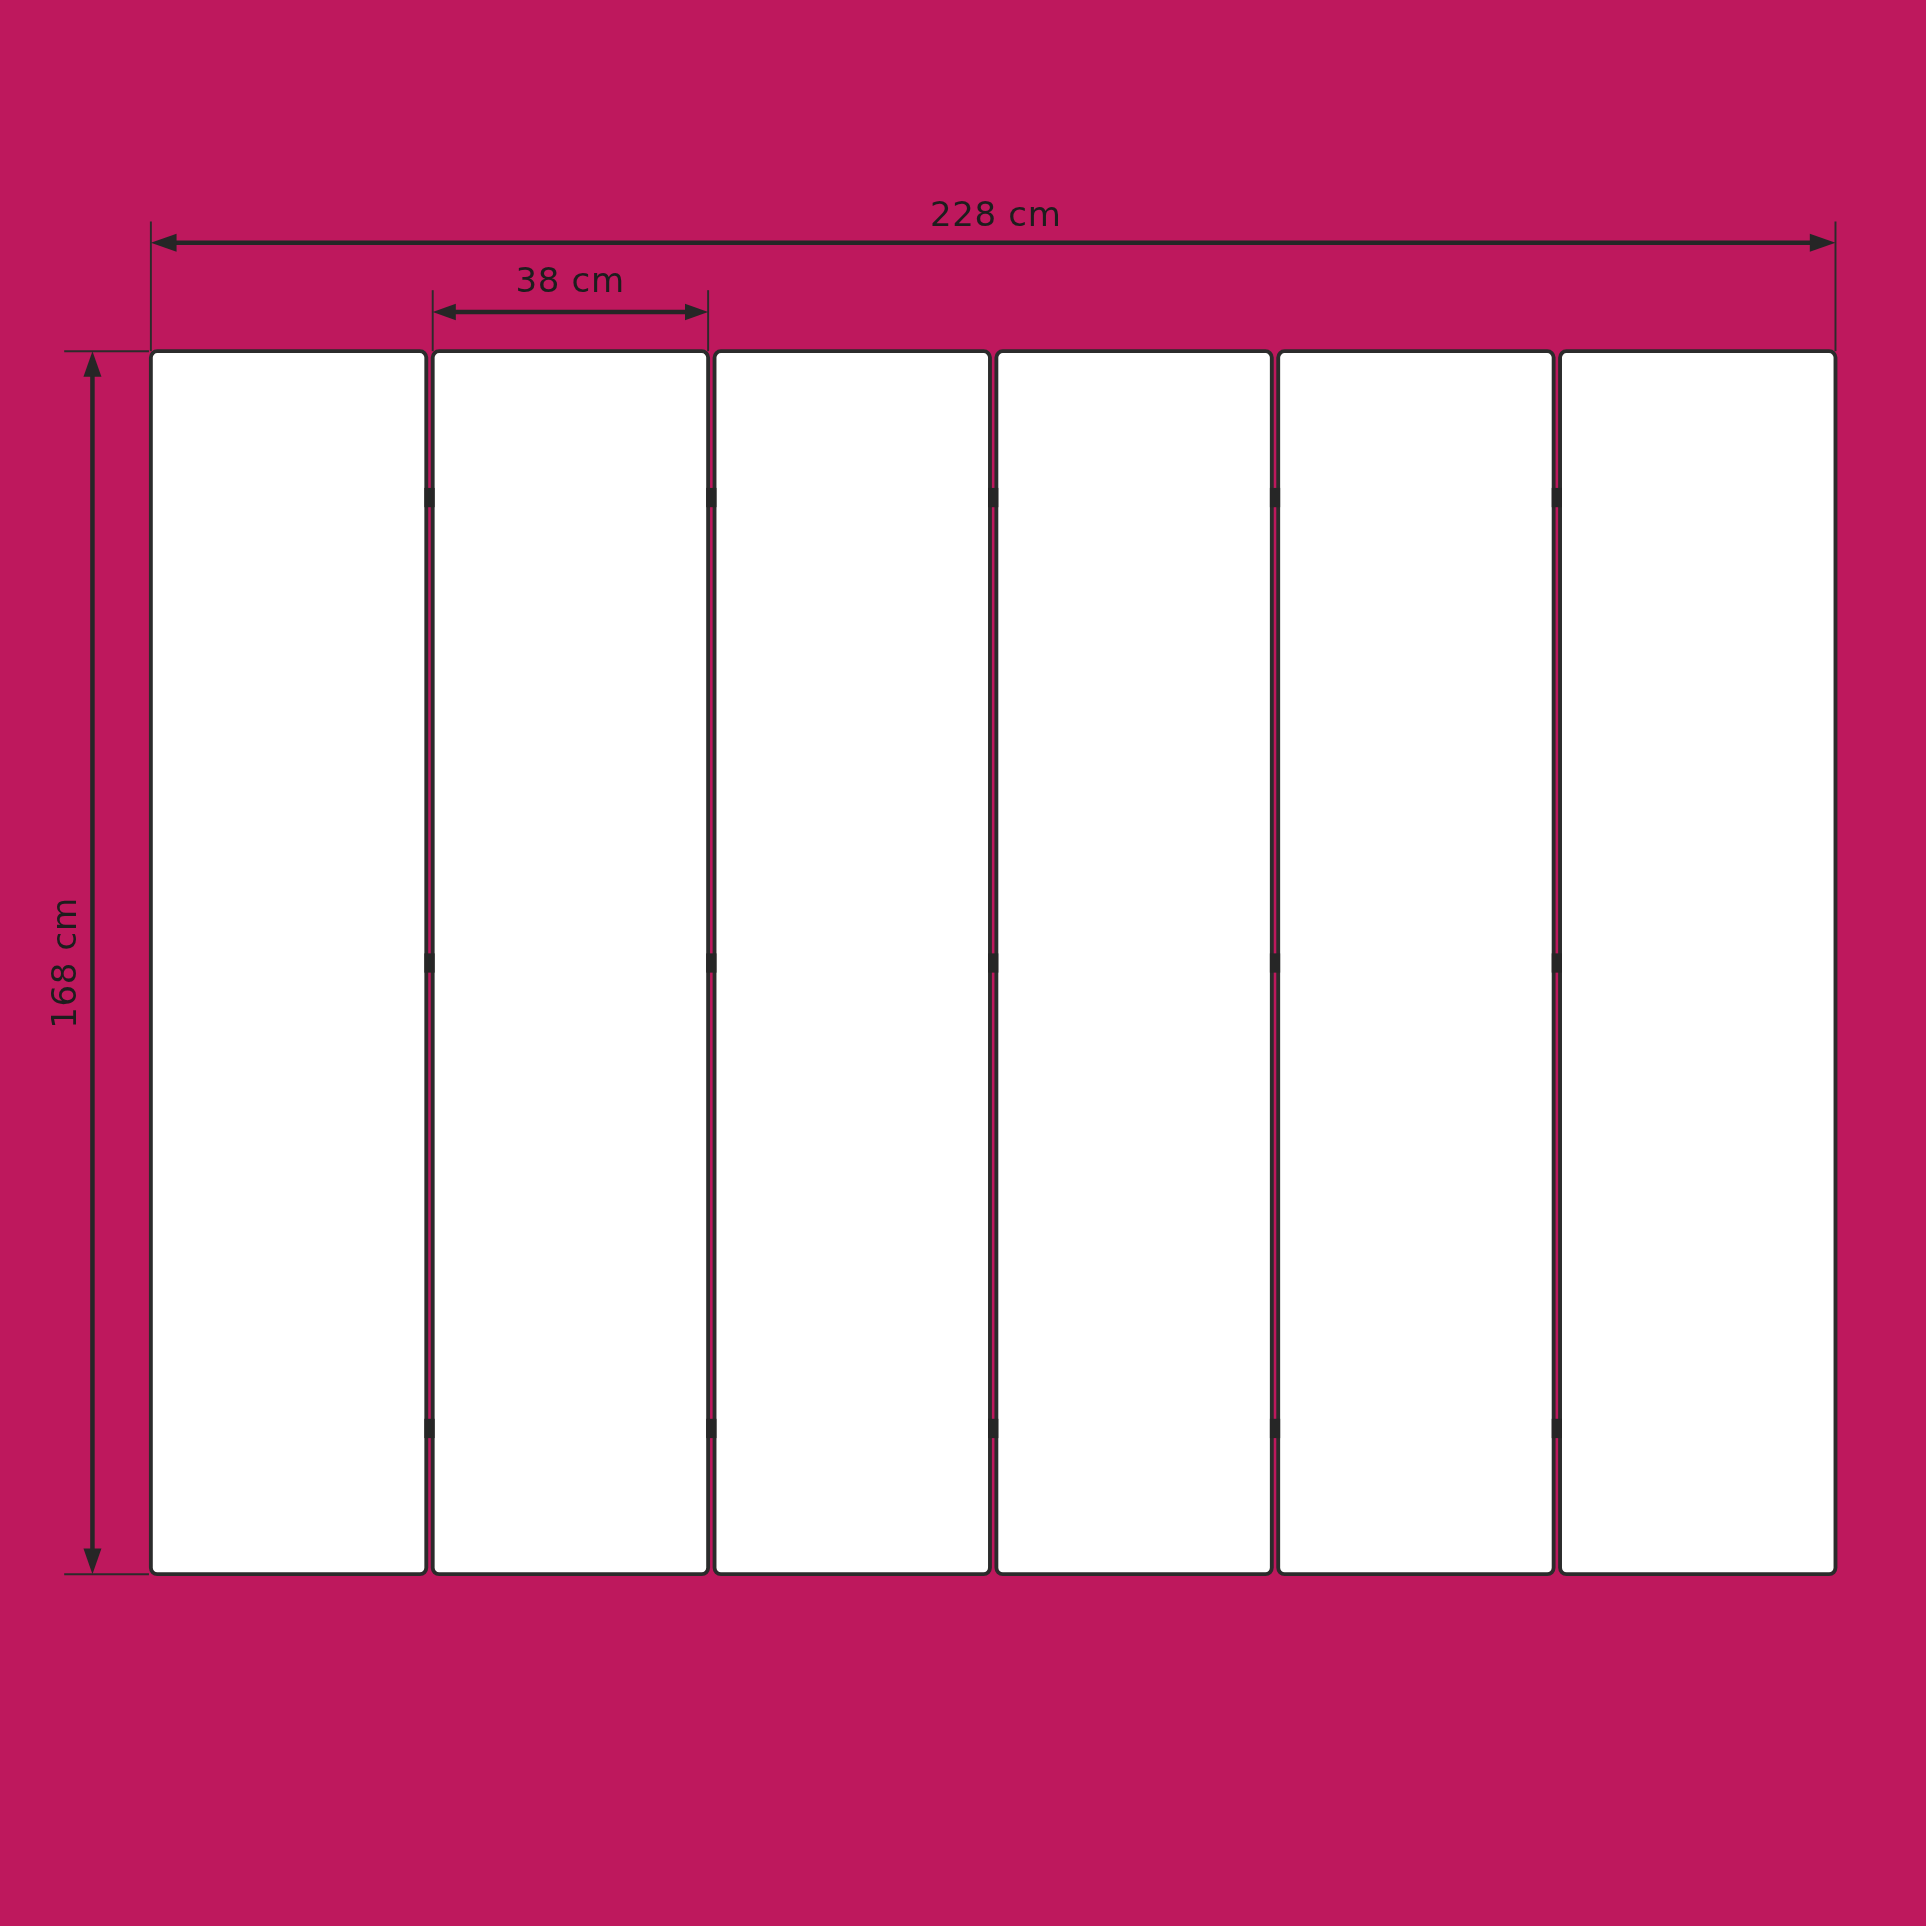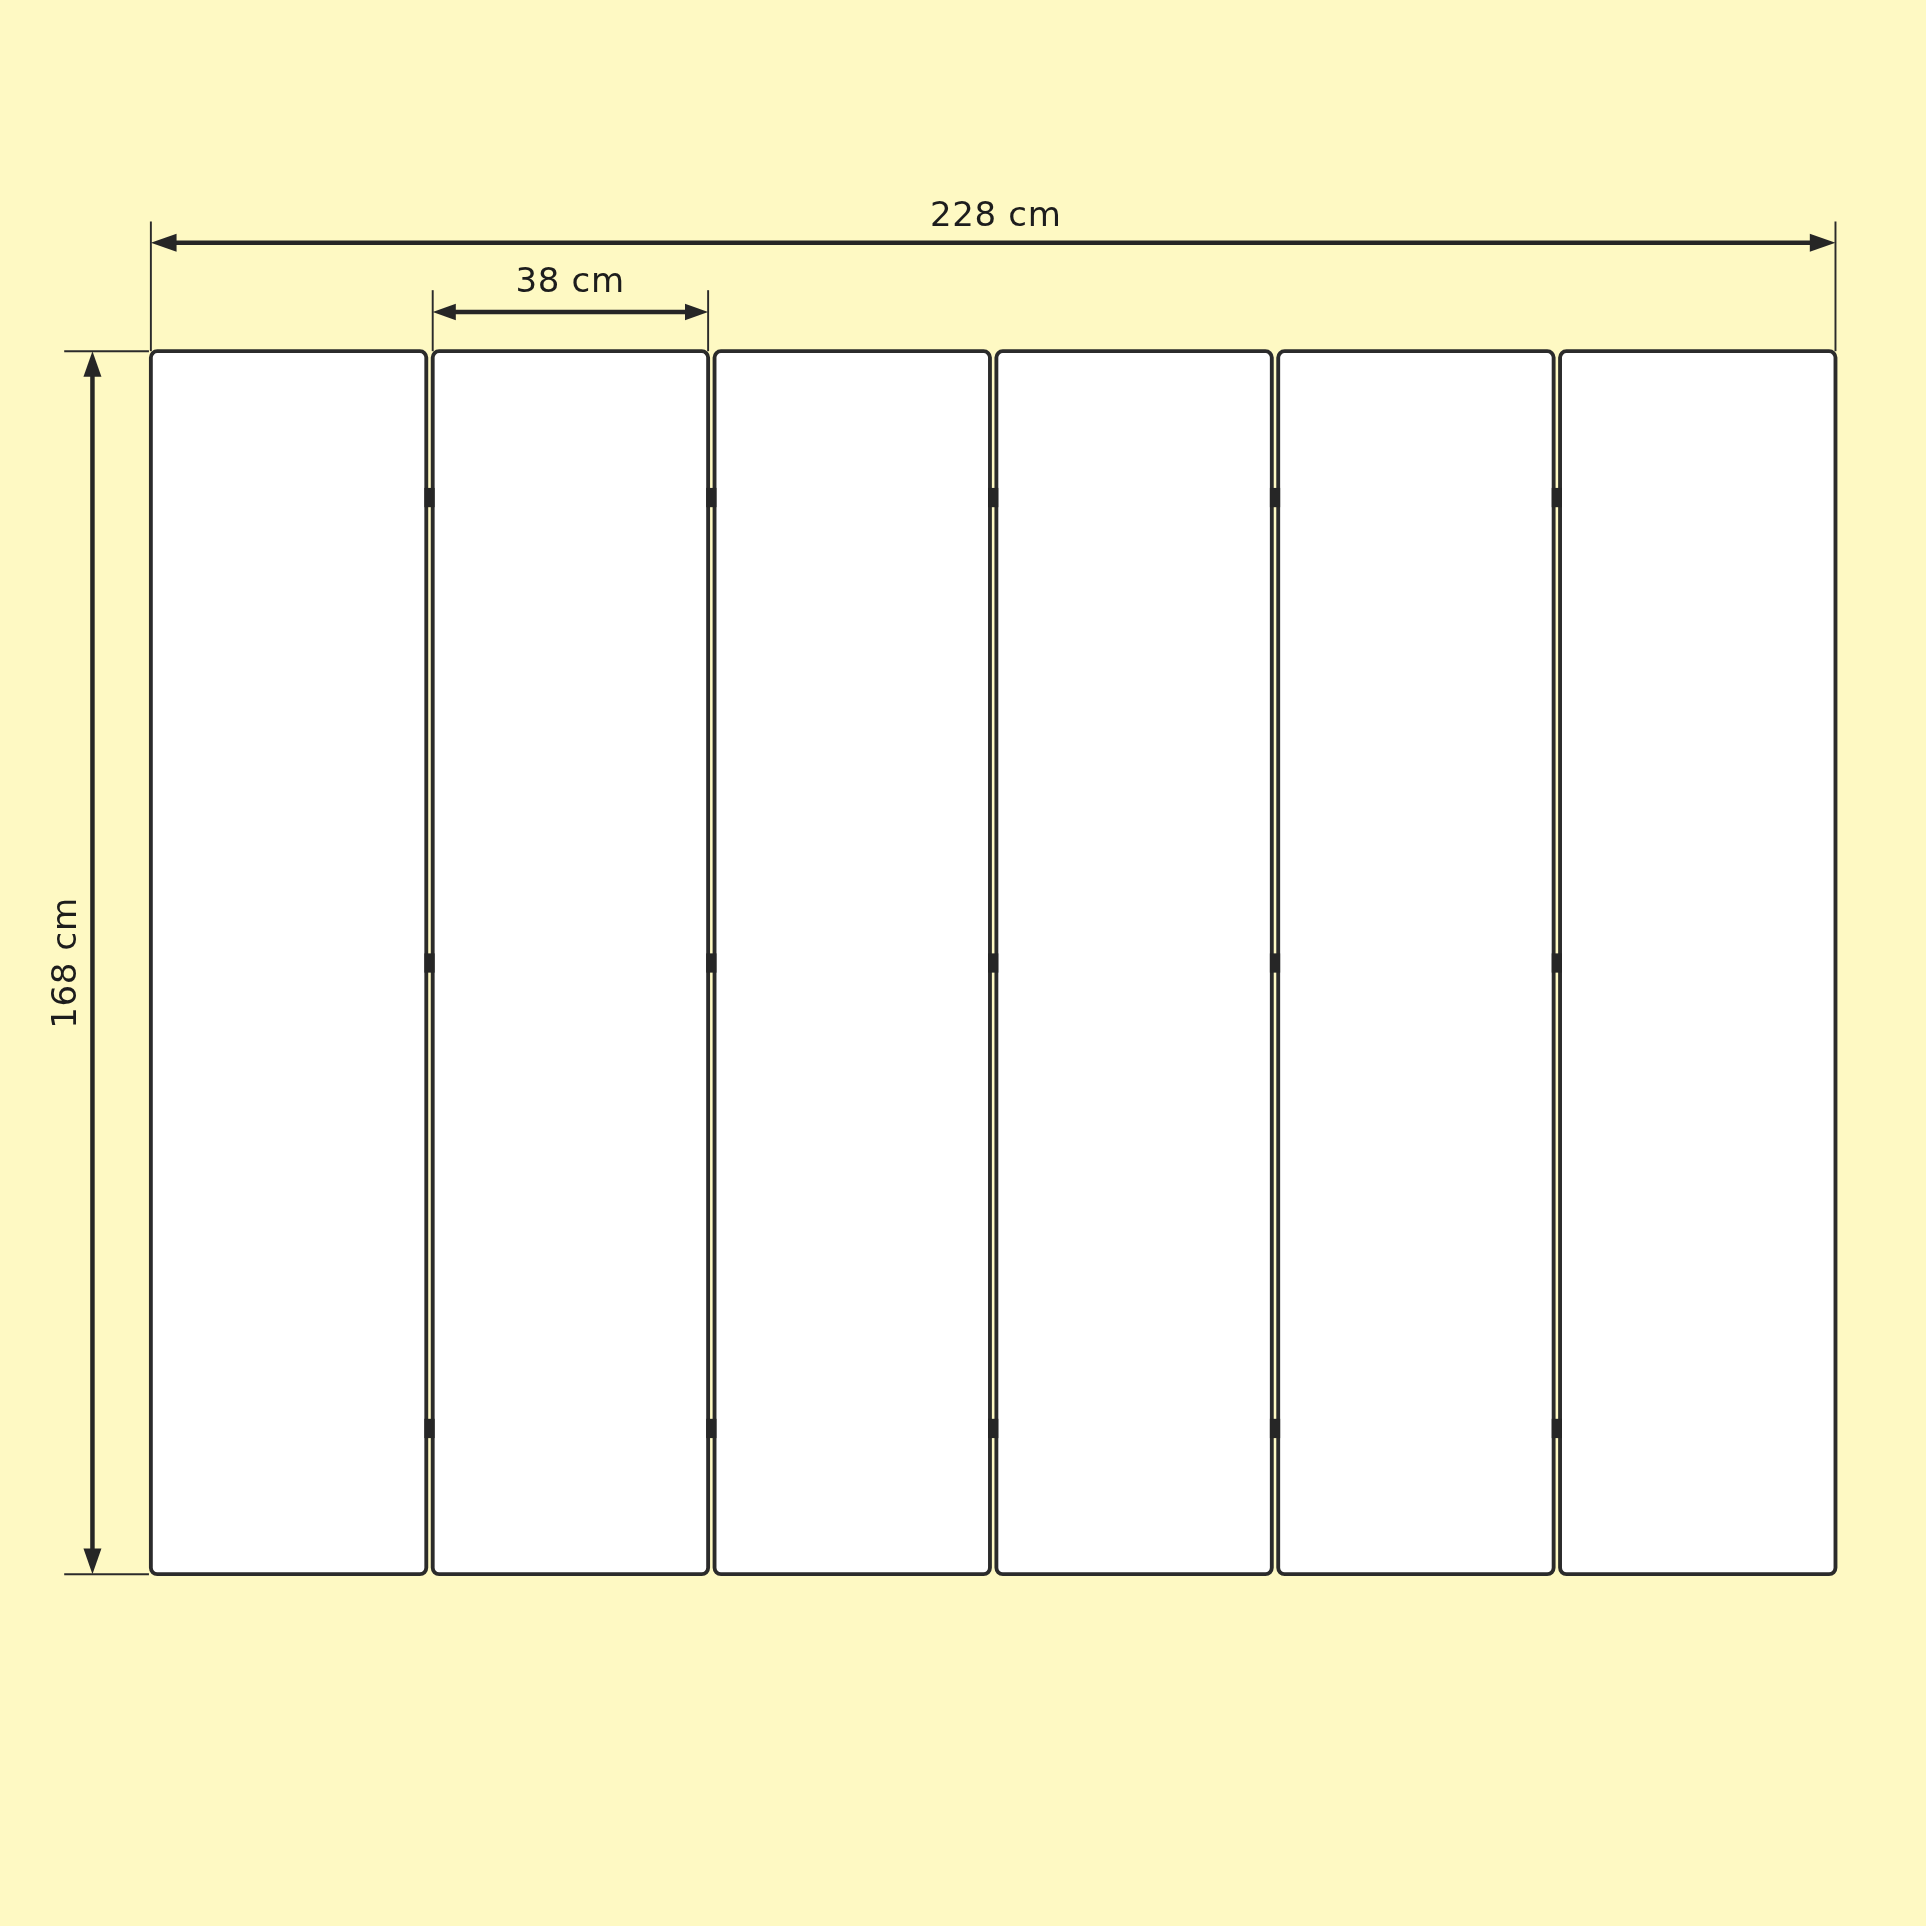--- a/index.html
+++ b/index.html
@@ -4,21 +4,21 @@
 <style>
   html, body {
     margin: 0;
     padding: 0;
     background: #ffffff;
   }
   #canvas {
     position: relative;
     width: 1926px;
     height: 1926px;
-    background: #fef9c3;
+    background: #be185d;
     overflow: hidden;
   }
   svg {
     display: block;
     position: absolute;
     left: 0;
     top: 0;
   }
   .dim-label {
     font-family: "DejaVu Sans", "Liberation Sans", sans-serif;

